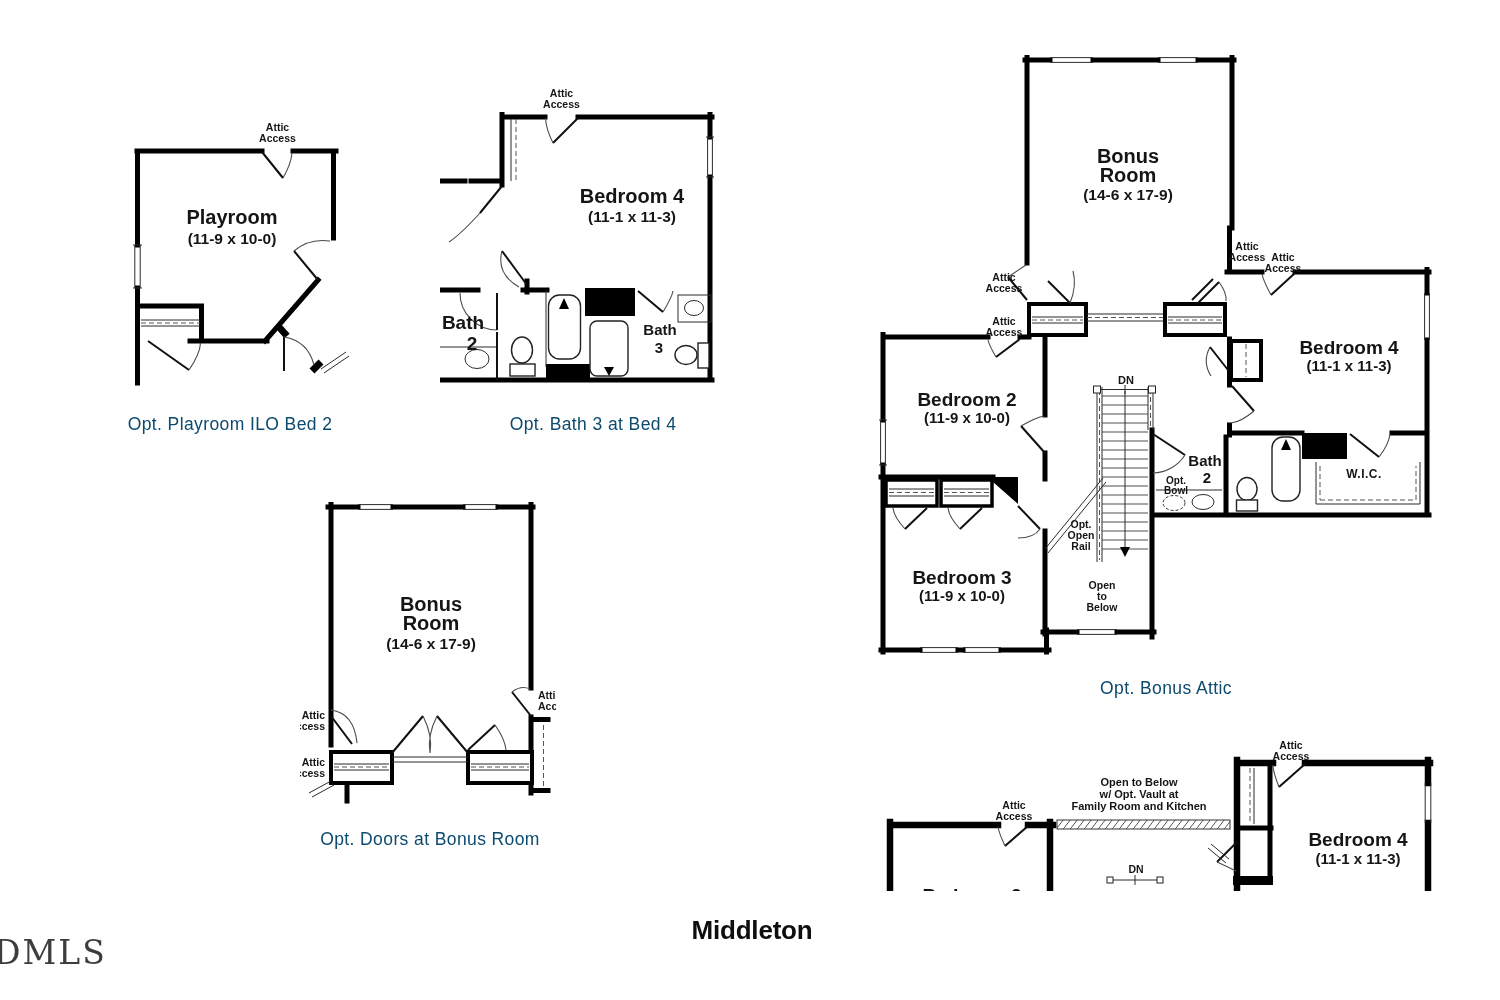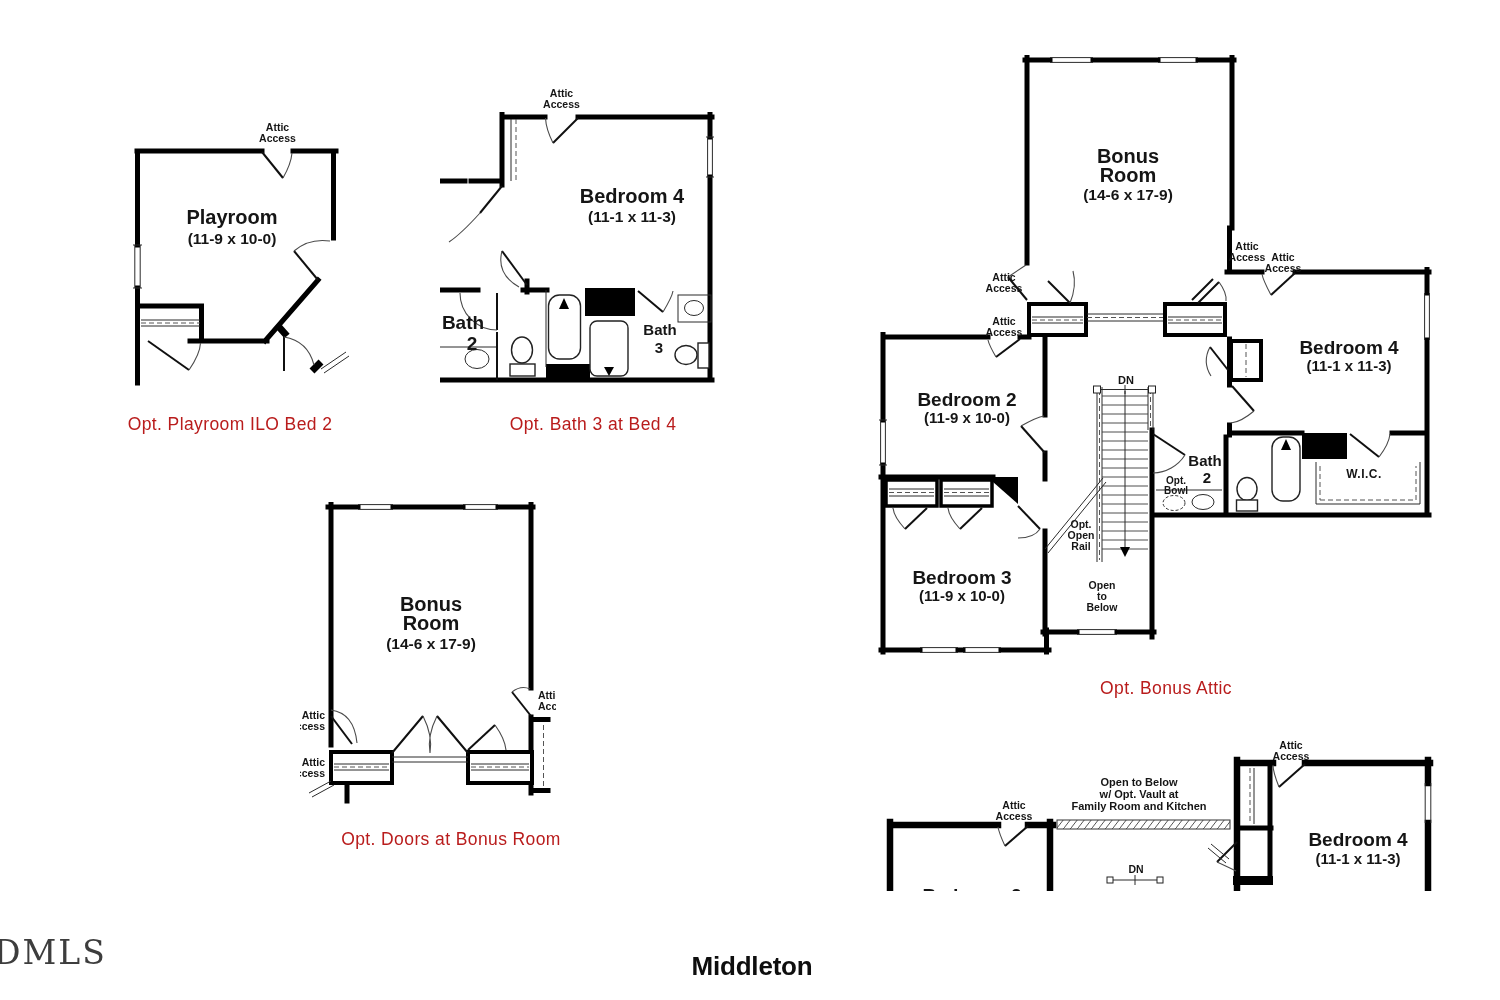--- a/index.html
+++ b/index.html
@@ -28,23 +28,23 @@
   .dims15{font-size:15px;font-weight:600}
   .sm{font-size:10.5px;font-weight:600}
   .sm11{font-size:11px;font-weight:600}
   .smb{font-size:15px;font-weight:bold}
   .smb19{font-size:19px;font-weight:bold}
   .dn{font-size:11px;font-weight:bold}
   .wictxt{font-size:12px;font-weight:600;letter-spacing:.5px}
   .astart{text-anchor:start}.aend{text-anchor:end}
   
   .caption{position:absolute;transform:translateX(-50%);font-size:17.5px;letter-spacing:.4px;
-           color:#b91c1c;white-space:nowrap;}
+           color:#0c4a6e;white-space:nowrap;}
   .title-line{position:absolute;transform:translateX(-50%);font-size:26px;font-weight:bold;
-              color:#0e0e0e;letter-spacing:-.2px;white-space:nowrap;margin-top:36px;}
+              color:#0e0e0e;letter-spacing:-.2px;white-space:nowrap;}
   .watermark{position:absolute;font-family:"DejaVu Serif","Liberation Serif",serif;font-size:33px;
              font-weight:300;color:#3d3d3d;letter-spacing:2px;}
 </style>
 </head>
 <body>
 
 <div id="sheet">
 
   <svg class="plan" style="left:100px;top:110px" width="260" height="285" viewBox="100 110 260 285">
     <g>
@@ -274,21 +274,21 @@
     <text class="rm" x="431" y="611">Bonus</text>
     <text class="rm" x="431" y="630">Room</text>
     <text class="dims" x="431" y="649">(14-6 x 17-9)</text>
     <text class="sm astart" x="538" y="699">Attic</text>
     <text class="sm astart" x="538" y="710">Access</text>
     <text class="sm aend" x="325" y="719">Attic</text>
     <text class="sm aend" x="325" y="730">Access</text>
     <text class="sm aend" x="325" y="766">Attic</text>
     <text class="sm aend" x="325" y="777">Access</text>
   </svg>
-  <div class="caption" style="left:451px;top:829px">Opt. Doors at Bonus Room</div>
+  <div class="caption" style="left:430px;top:829px">Opt. Doors at Bonus Room</div>
 
   <svg class="plan" style="left:875px;top:738px" width="570" height="153" viewBox="875 738 570 153">
     <defs>
       <pattern id="hatchE" width="7" height="9" patternUnits="userSpaceOnUse">
         <path d="M0 9 L7 0" stroke="#555" stroke-width="1" fill="none"></path>
       </pattern>
     </defs>
     <g>
       <path class="wall6" d="M890 825 H998 M1028 825 H1053 M890 822 V891 M1050 822 V891
         M1237 763 H1273 M1305 763 H1430 M1237 760 V891 M1428 760 V783 M1428 823 V891"></path>

